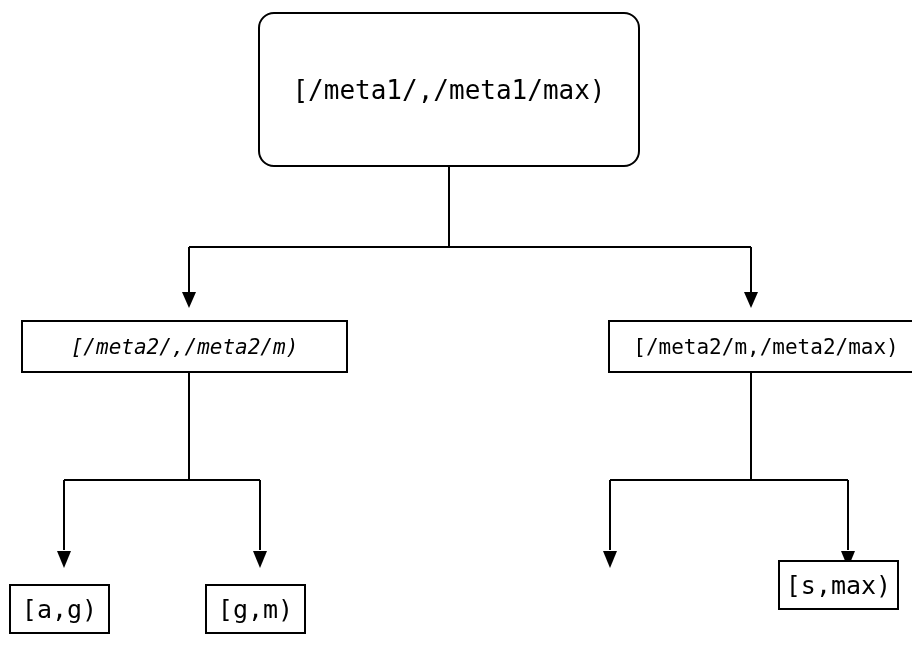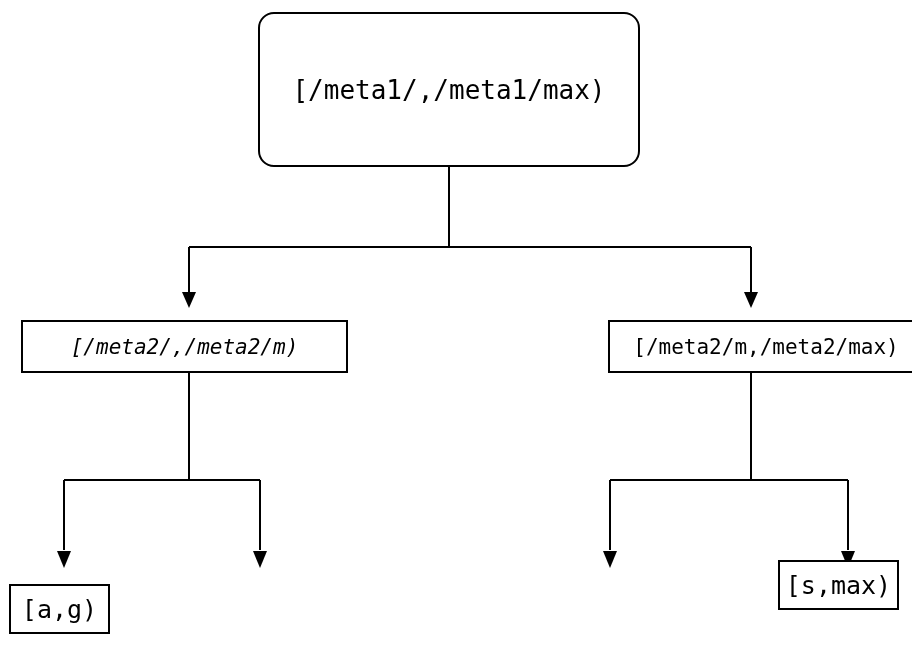--- a/index.html
+++ b/index.html
@@ -94,19 +94,22 @@
   </div>
 
   <div class="node node-mid" style="left:608px; top:320px; width:316px; height:53px;">
     <span>[/meta2/m,/meta2/max)</span>
   </div>
 
   <div class="node node-leaf" style="left:9px; top:584px; width:101px; height:50px;">
     <span>[a,g)</span>
   </div>
 
+  <div class="node node-leaf" style="left:205px; top:584px; width:101px; height:50px;">
+    <span>[g,m)</span>
+  </div>
 
 
   <div class="node node-leaf" style="left:778px; top:560px; width:121px; height:50px;">
     <span>[s,max)</span>
   </div>
 
 </div>
 
 </body></html>

